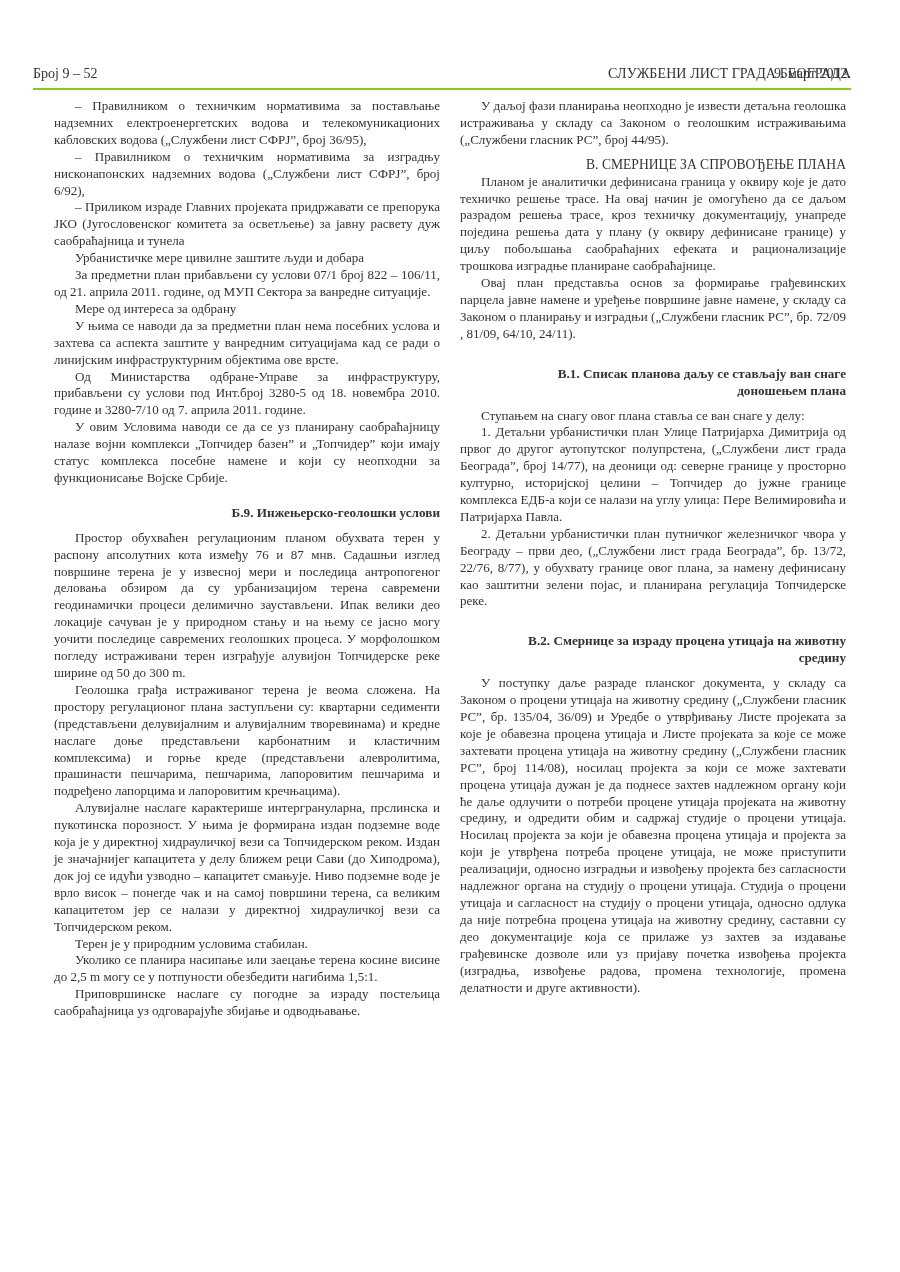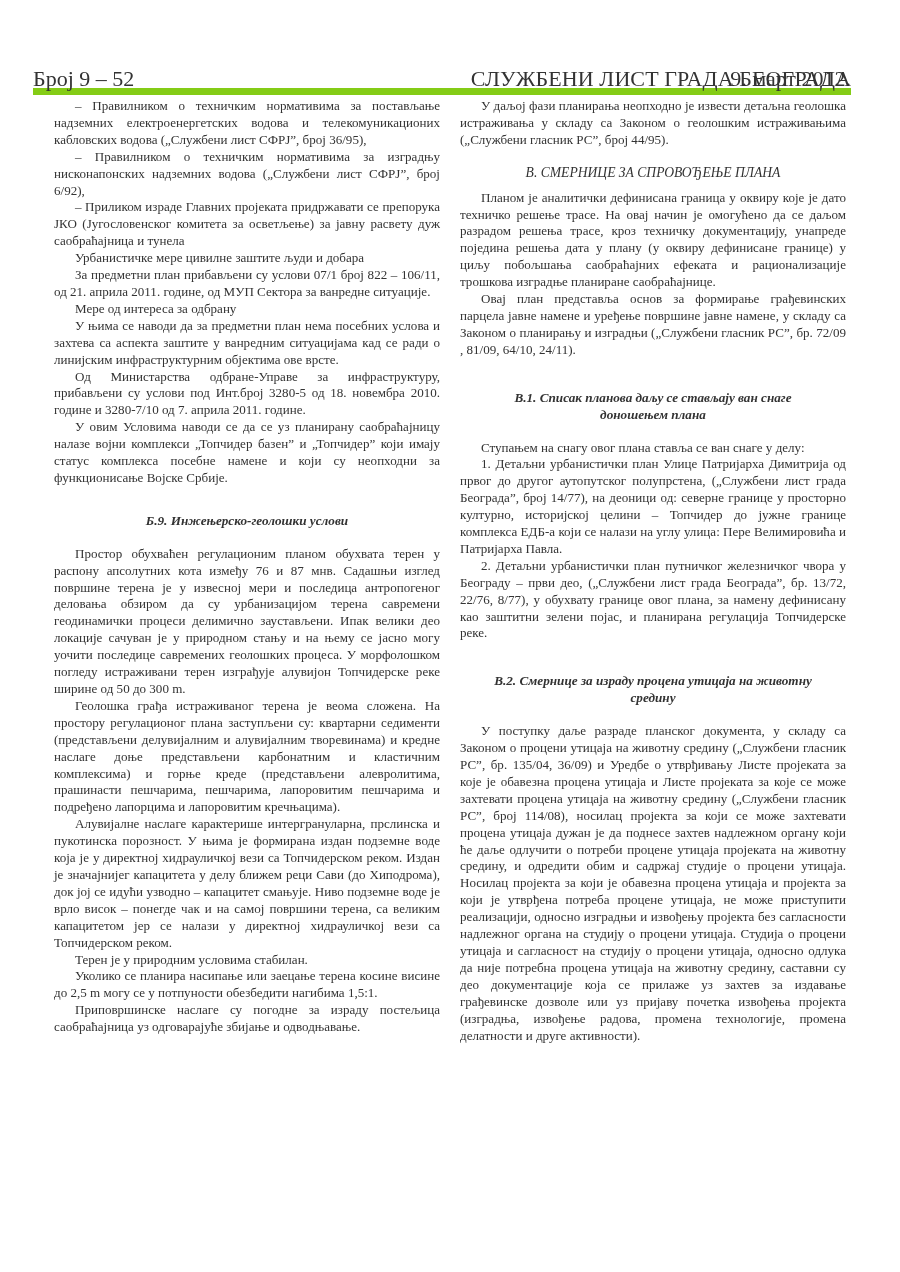--- a/index.html
+++ b/index.html
@@ -1,27 +1,27 @@
 <!DOCTYPE html>
 <html><head>
 <meta charset="utf-8">
 <style>
   html, body { margin:0; padding:0; background:#ffffff; }
   body { width:900px; height:1272px; position:relative; overflow:hidden;
          font-family:"Liberation Serif","DejaVu Serif",serif; color:#333; }
   .header { position:absolute; left:33px; top:66px; width:818px; height:22px;
-            border-bottom:7px solid #84cc16; font-size:22px; }
+            border-bottom:2px solid #84cc16; font-size:14px; }
   .header .left { position:absolute; left:0; top:0; }
   .header .center { position:absolute; left:0; right:0; top:0; text-align:right; letter-spacing:0.1px; }
   .header .right { position:absolute; right:0; top:0; }
   .col { position:absolute; top:98px; width:386px; font-size:13.05px; line-height:16.9px; text-align:justify; }
   .col.left { left:54px; }
   .col.right { left:460px; width:386px; }
   .col p { margin:0; text-indent:21px; }
-  .col h3 { margin:8px; font-size:13.2px; font-weight:bold; text-align:center; line-height:16.9px;font-style:italic; }
+  .col h3 { margin:0; font-size:13.2px; font-weight:bold; text-align:right; line-height:16.9px; }
   .col h3.plain { font-weight:normal; font-size:13.6px; }
   .gap-s { height:8px; }
   .gap-m { height:18px; }
   .gap-l { height:23px; }
 </style>
 </head>
 <body>
 
 <div class="header">
   <span class="left">Број 9 – 52</span>

